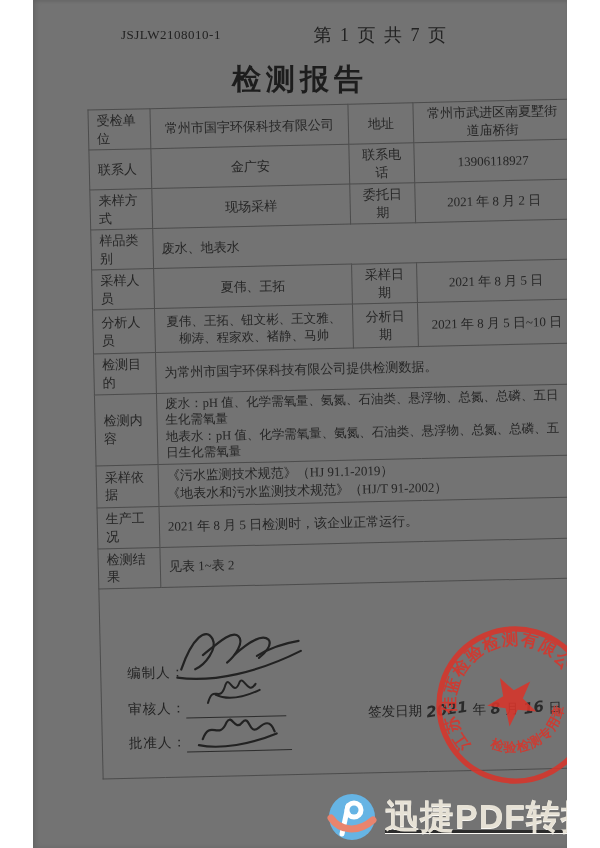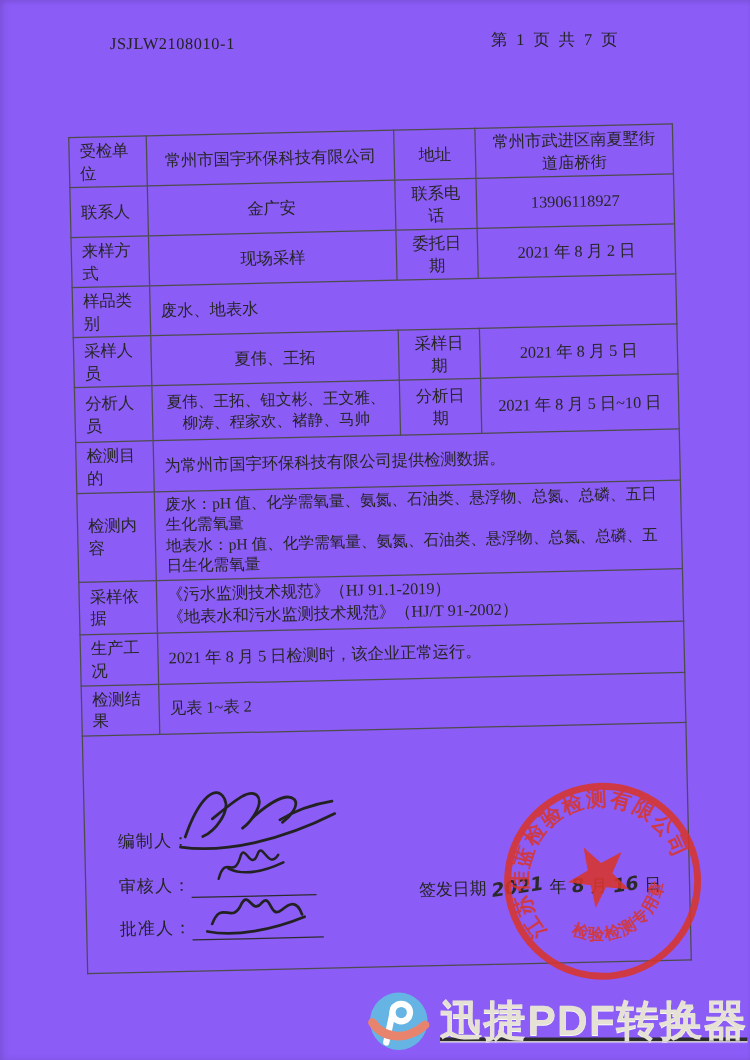--- a/index.html
+++ b/index.html
@@ -1,37 +1,37 @@
 <!DOCTYPE html>
 <html><head>
 <meta charset="utf-8">
 <style>
   * { margin: 0; padding: 0; box-sizing: border-box; }
   html, body { background: #ffffff; }
   body { font-family: "Liberation Serif", "DejaVu Serif", serif; }
 
   .page {
     position: relative;
-    width: 600px;
+    width: 534px;
     height: 848px;
     margin: 0 auto;
-    background: #8b5cf6;
+    background: #737373;
     color: #2b2b2b;
     overflow: hidden;
     box-shadow: inset 3px 0 5px rgba(0,0,0,0.10), inset 0 2px 3px rgba(0,0,0,0.05);
   }
 
   
   .doc-number {
     position: absolute; left: 88px; top: 27px;
     font-size: 13px; letter-spacing: 0.5px; color: #222;
   }
   .page-indicator {
-    position: absolute; right: 104px; top: 23px;
-    font-size: 13px; letter-spacing: 2px; color: #222;
+    position: absolute; right: 119px; top: 23px;
+    font-size: 18px; letter-spacing: 2px; color: #222;
   }
 
   
   .report-title {
     position: absolute; left: 0; top: 60px; width: 100%;
     text-align: center;
     font-size: 29px; font-weight: bold; letter-spacing: 5px; color: #1d1d1d;
   }
 
   
@@ -93,20 +93,21 @@
   }
 </style>
 </head>
 <body>
 
 <div class="page">
 
   <span class="doc-number">JSJLW2108010-1</span>
   <span class="page-indicator">第 1 页 共 7 页</span>
 
+  <div class="report-title">检测报告</div>
 
   <div class="table-wrap">
     <table class="report">
       <colgroup>
         <col style="width:62px">
           <col style="width:198px">
           <col style="width:65px">
           <col style="width:158px">
       </colgroup>
       <tbody>

